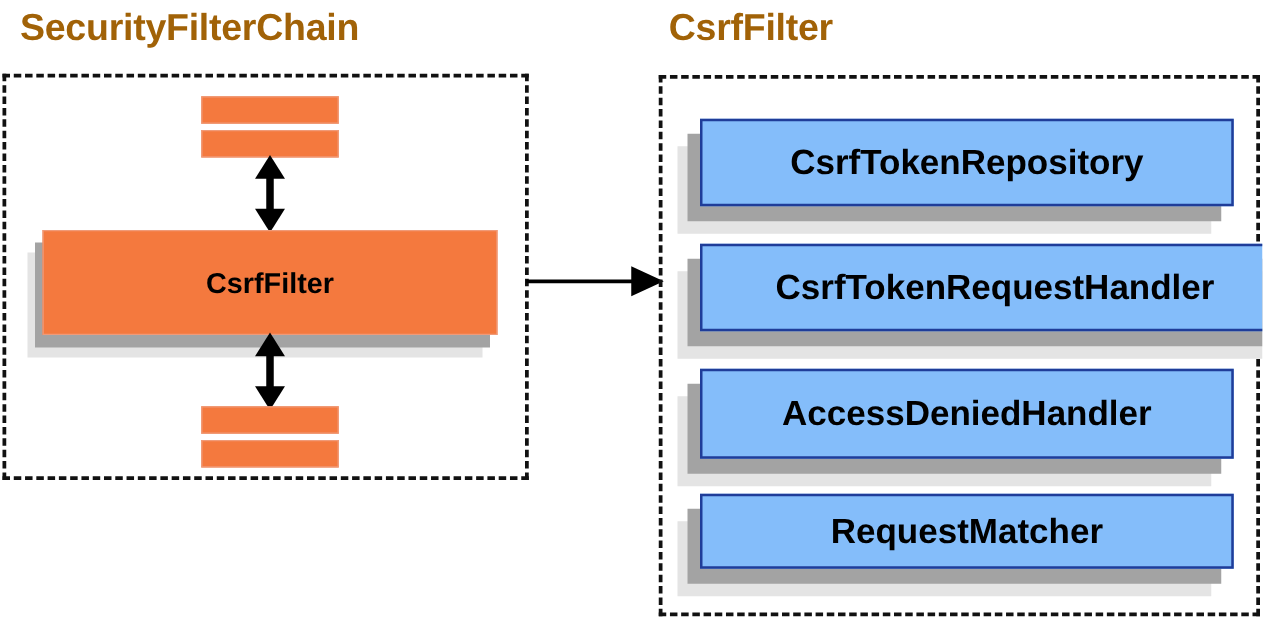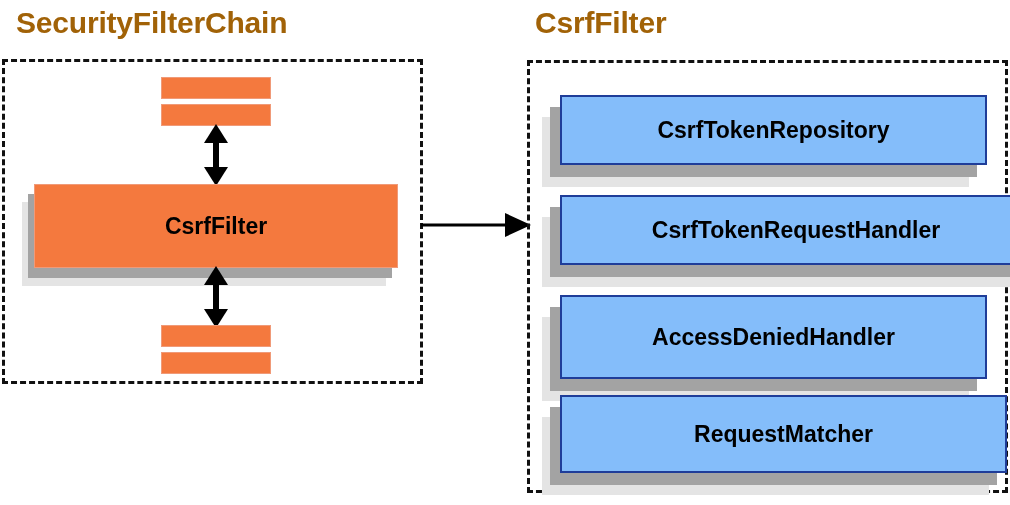--- a/index.html
+++ b/index.html
@@ -79,21 +79,21 @@
     position: absolute;
     box-sizing: border-box;
     background: #f4793e;
     border: 1px solid #f09a78;
   }
 
   
   .node-blue .face {
     background: #84bdfa;
     border: 2px solid #1f3d99;
-    font-size: 23px;
+    font-size: 28px;
   }
   .node-blue .sh-light { transform: translate(-18px, 22px); }
   .node-blue .sh-dark  { transform: translate(-10px, 12px); }
 
   
   .arrow { position: absolute; }
   .arrow svg { display: block; overflow: visible; }
 </style>
 </head>
 <body>
@@ -148,25 +148,25 @@
     <div class="sh-dark"></div>
     <div class="face">CsrfTokenRepository</div>
   </div>
 
   <div class="node node-blue" style="left:560px; top:195px; width:472px; height:70px;">
     <div class="sh-light"></div>
     <div class="sh-dark"></div>
     <div class="face">CsrfTokenRequestHandler</div>
   </div>
 
-  <div class="node node-blue" style="left:560px; top:295px; width:427px; height:84px;">
+  <div class="node node-blue" style="left:560px; top:295px; width:427px; height:72px;">
     <div class="sh-light"></div>
     <div class="sh-dark"></div>
     <div class="face">AccessDeniedHandler</div>
   </div>
 
-  <div class="node node-blue" style="left:560px; top:395px; width:427px; height:78px;padding-left:20px;">
+  <div class="node node-blue" style="left:560px; top:395px; width:427px; height:60px;">
     <div class="sh-light"></div>
     <div class="sh-dark"></div>
     <div class="face">RequestMatcher</div>
   </div>
 
 </div>
 
 </body></html>

